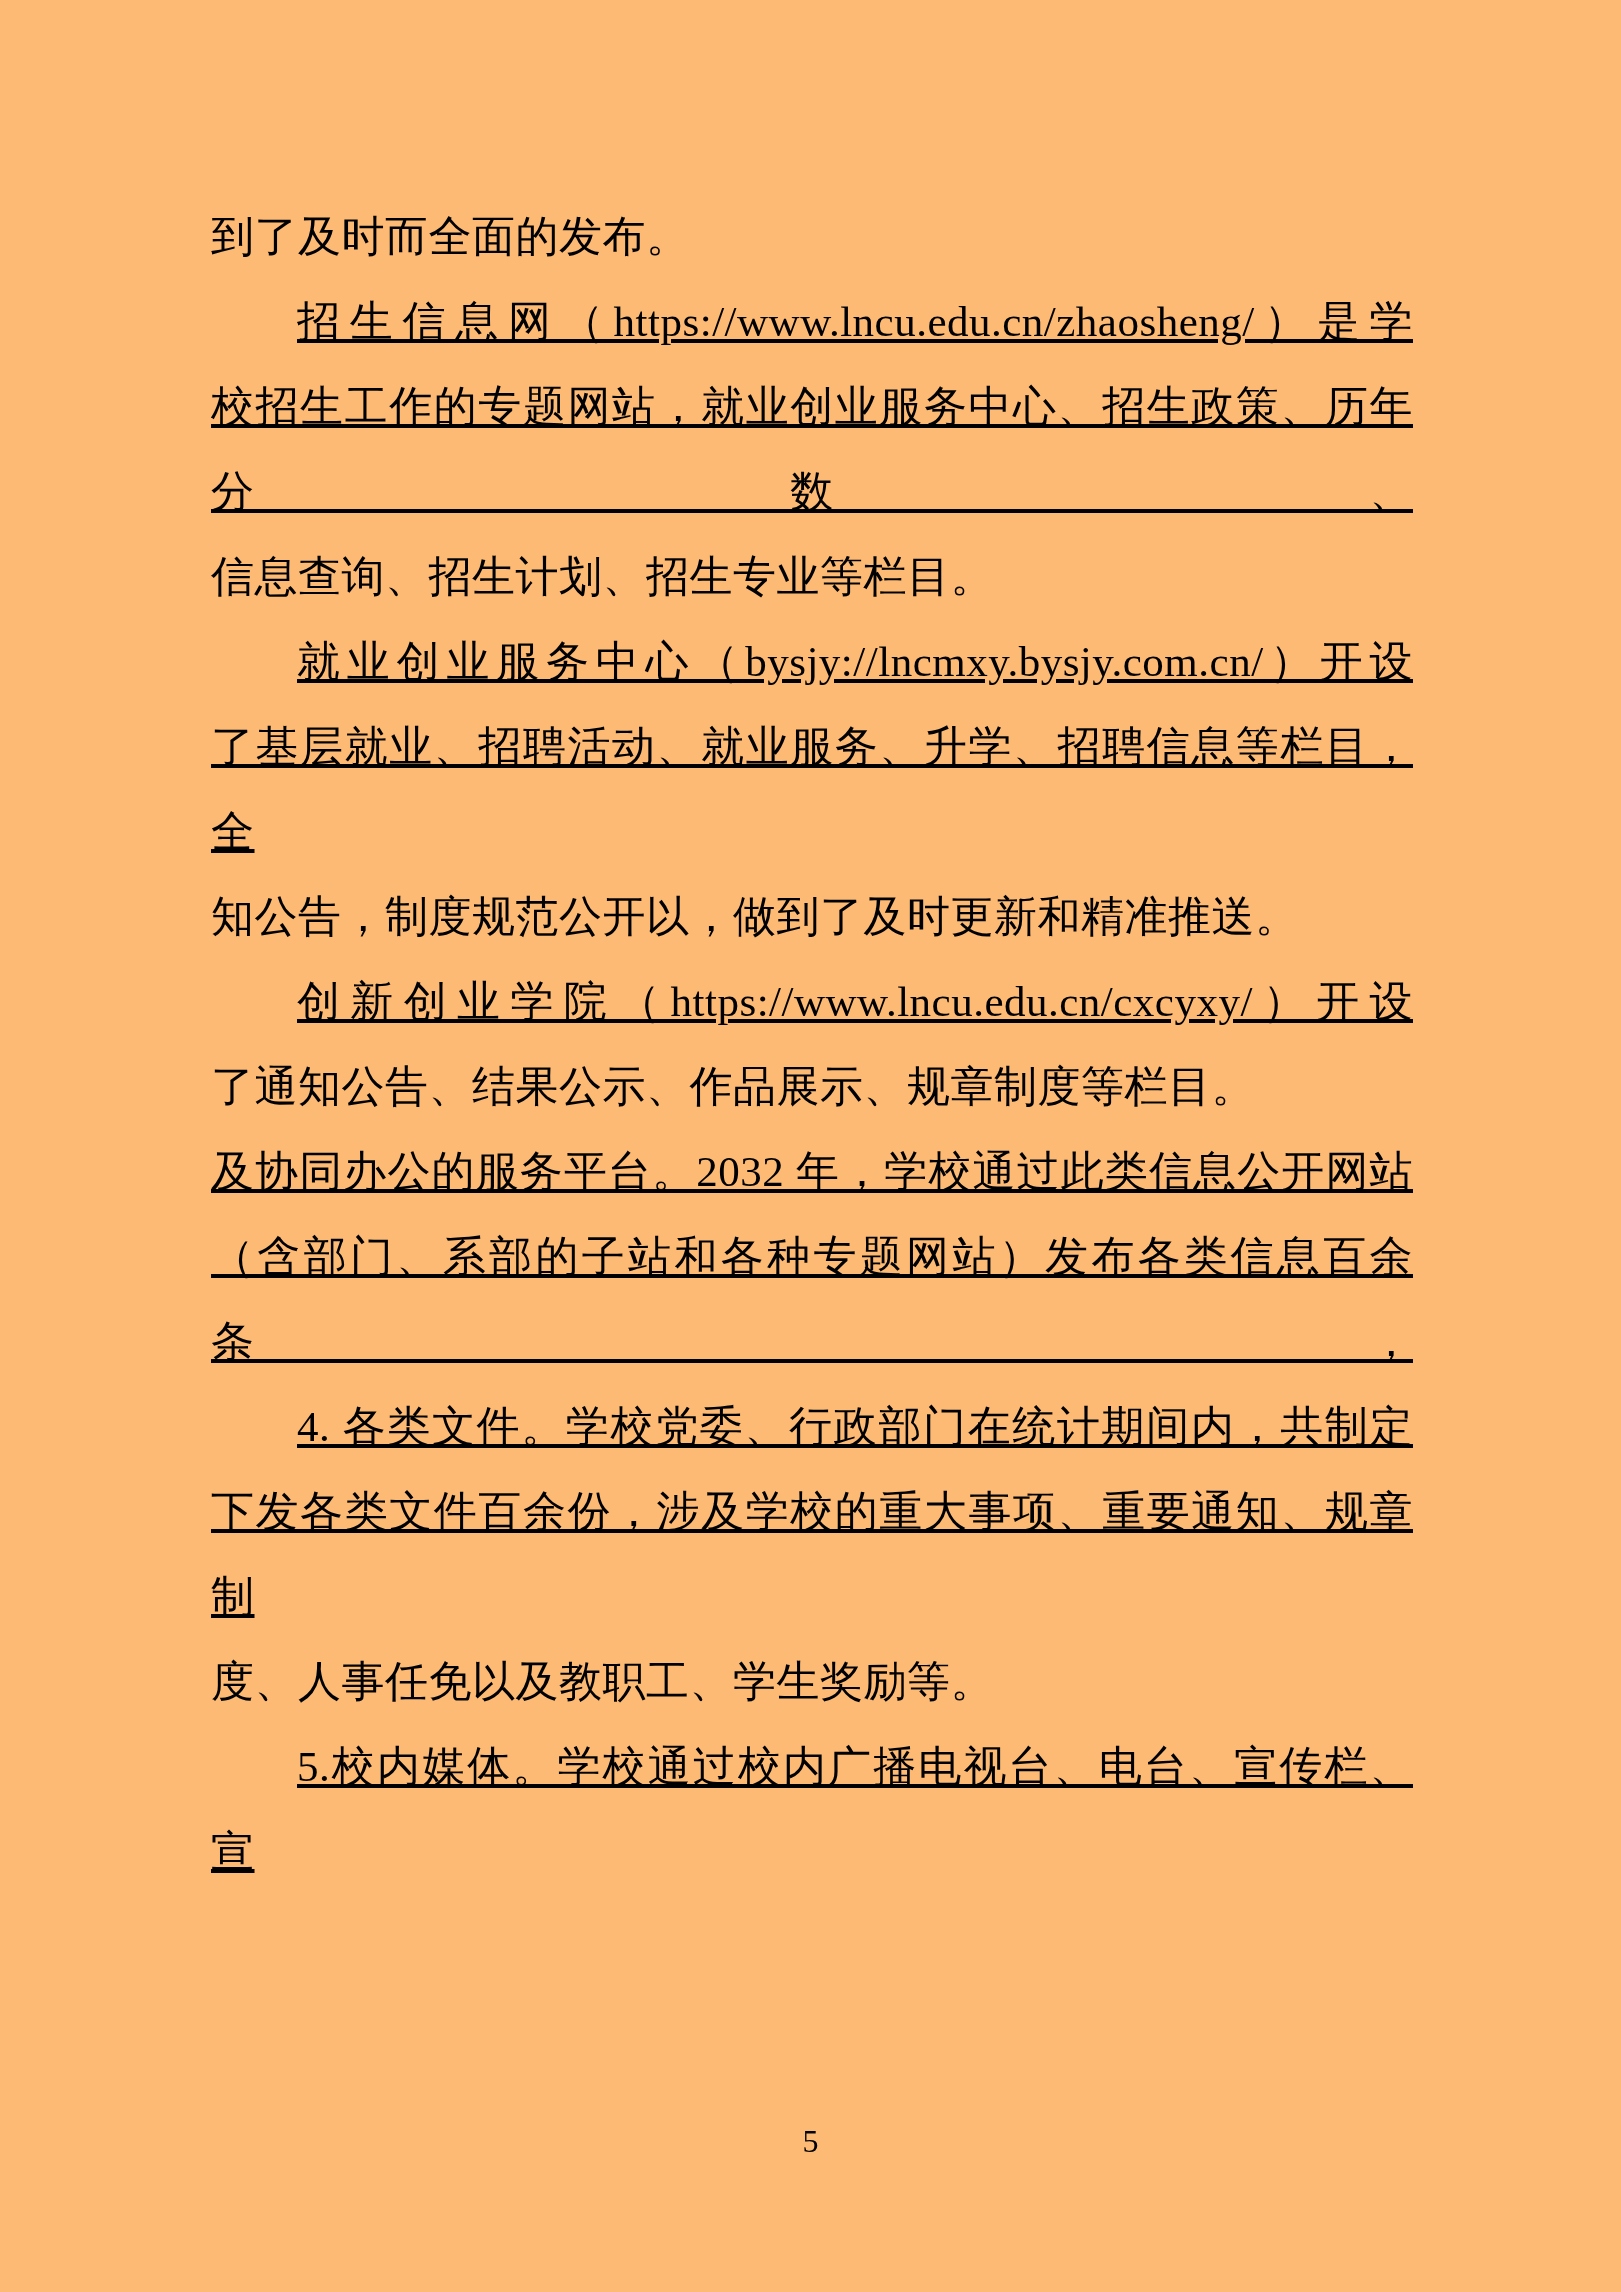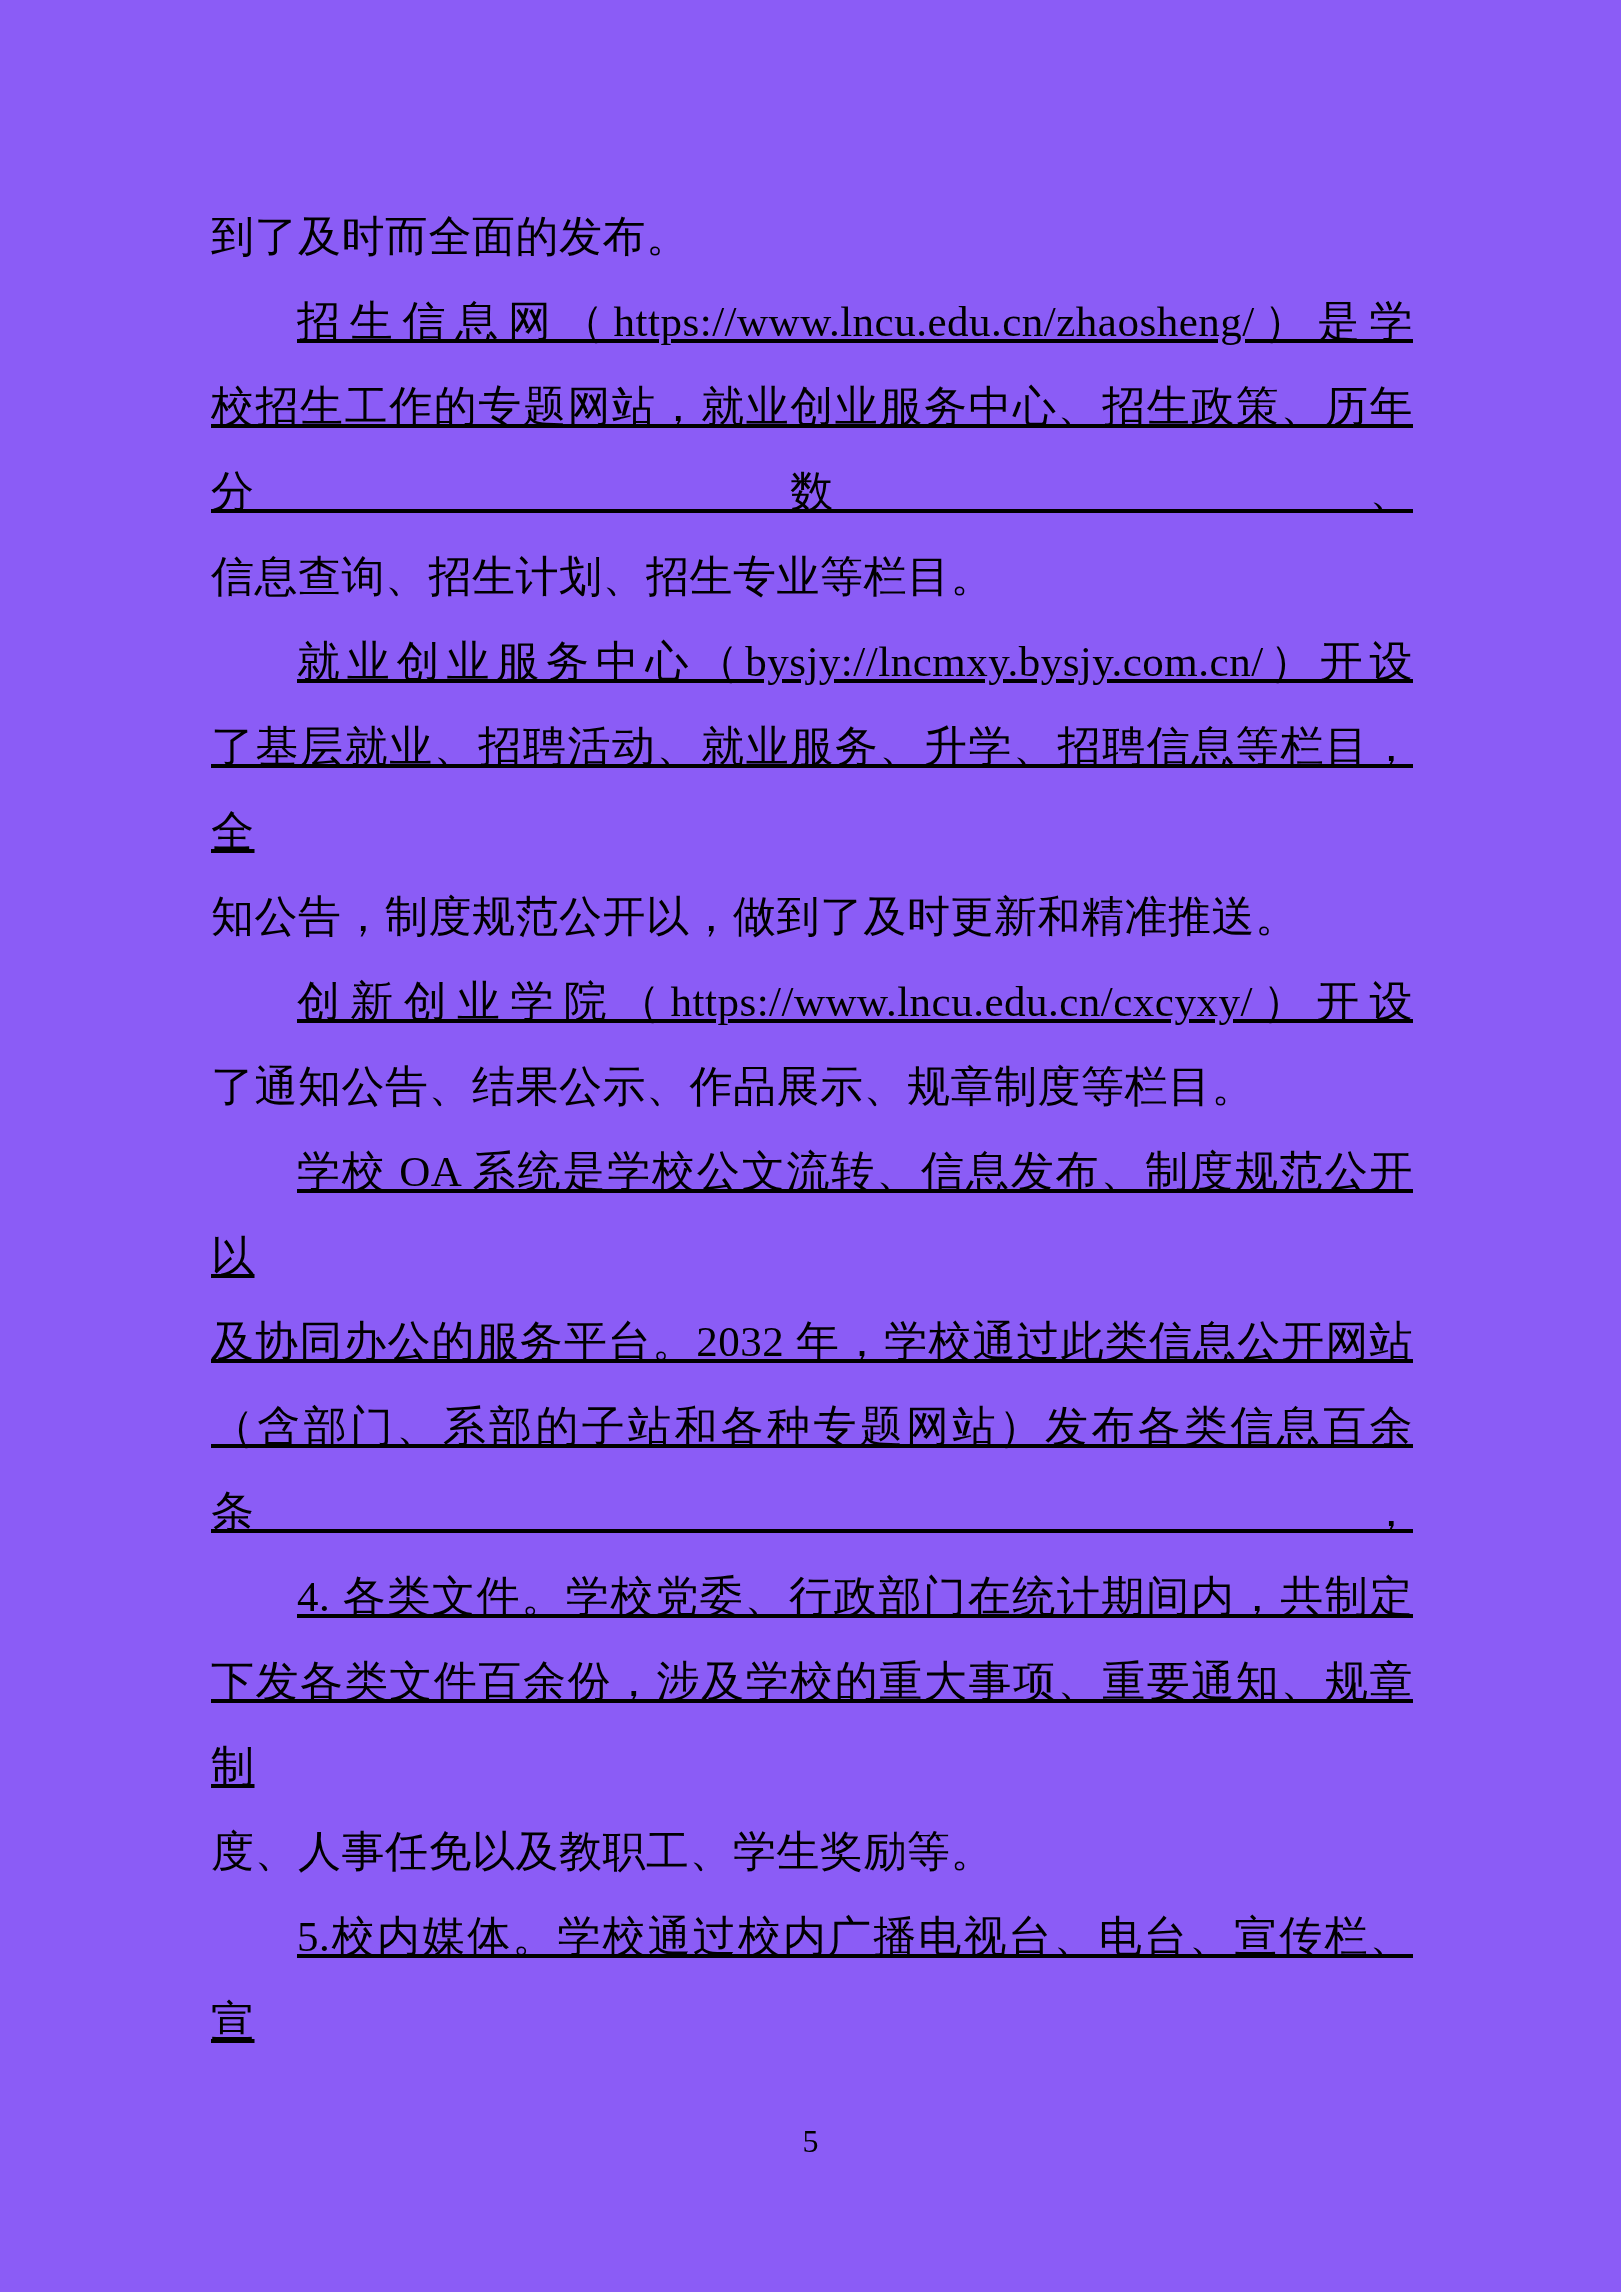--- a/index.html
+++ b/index.html
@@ -46,32 +46,31 @@
     text-align: center;
   }
   .page-number {
     font-size: 32px;
     line-height: 43px;
   }
 </style>
 </head>
 <body>
 
-<div class="page" style="background: #8b5cf6; color: rgb(0, 0, 0);">
+<div class="page" style="background: #fdba74; color: rgb(0, 0, 0);">
   <main class="text-block" id="text-block">
       <div class="text-line">到了及时而全面的发布。</div>
       <div class="text-line indent fill">招生信息网（https://www.lncu.edu.cn/zhaosheng/）是学</div>
       <div class="text-line fill">校招生工作的专题网站，就业创业服务中心、招生政策、历年分数、</div>
       <div class="text-line">信息查询、招生计划、招生专业等栏目。</div>
       <div class="text-line indent fill">就业创业服务中心（bysjy://lncmxy.bysjy.com.cn/）开设</div>
       <div class="text-line fill">了基层就业、招聘活动、就业服务、升学、招聘信息等栏目，全</div>
       <div class="text-line">知公告，制度规范公开以，做到了及时更新和精准推送。</div>
       <div class="text-line indent fill">创新创业学院（https://www.lncu.edu.cn/cxcyxy/）开设</div>
       <div class="text-line">了通知公告、结果公示、作品展示、规章制度等栏目。</div>
-      <div class="text-line indent fill">学校 OA 系统是学校公文流转、信息发布、制度规范公开以</div>
       <div class="text-line fill">及协同办公的服务平台。2032 年，学校通过此类信息公开网站</div>
       <div class="text-line fill">（含部门、系部的子站和各种专题网站）发布各类信息百余条，</div>
       <div class="text-line indent fill">4. 各类文件。学校党委、行政部门在统计期间内，共制定</div>
       <div class="text-line fill">下发各类文件百余份，涉及学校的重大事项、重要通知、规章制</div>
       <div class="text-line">度、人事任免以及教职工、学生奖励等。</div>
       <div class="text-line indent fill">5.校内媒体。学校通过校内广播电视台、电台、宣传栏、宣</div>
     </main>
   <footer class="page-footer">
     <span class="page-number">5</span>
   </footer>

